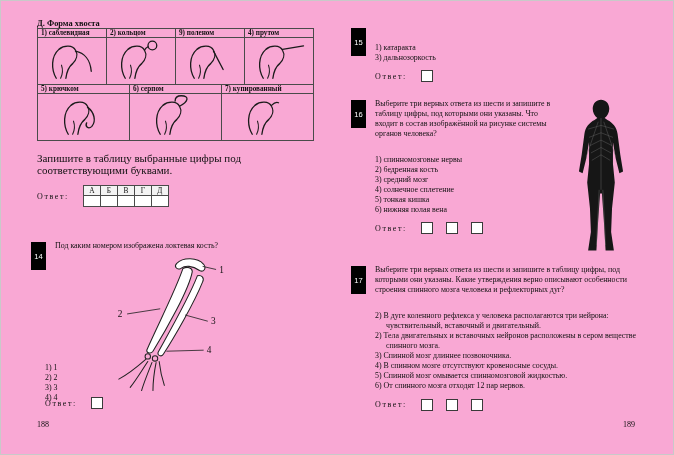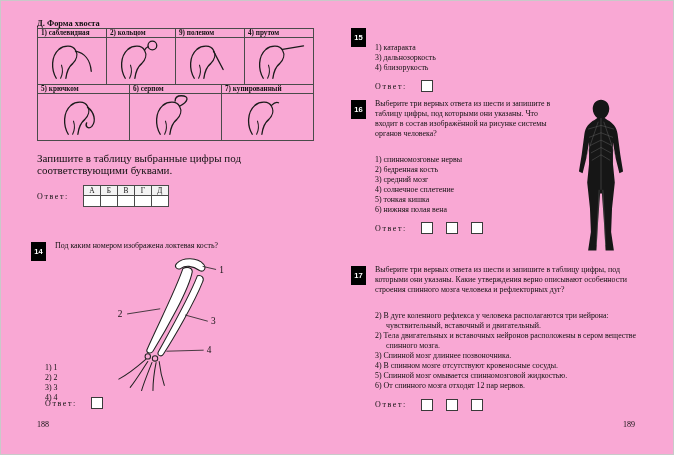--- a/index.html
+++ b/index.html
@@ -27,22 +27,22 @@
   .abox { width:12px; height:12px; border:1px solid #3a3a3a; background:#fff; display:inline-block; }
   .abox + .abox { margin-left:-1px; }
 
   .letter-table { border-collapse:collapse; }
   .letter-table td { border:1px solid #4a4a4a; width:17px; text-align:center; font-size:7.4px; }
   .letter-table tr:first-child td { height:10px; background:#f3f3f3; }
   .letter-table tr.empty td { height:11px; background:#fff; }
   .main-answer { margin:9px 0 0 6px; }
 
   .qrow { display:flex; gap:9px; align-items:flex-start; }
-  .qnum { width:15px; height:19px; background:#000; color:#fff; font-family:"Liberation Sans", sans-serif;
-          font-size:7.6px; font-weight:bold; display:flex; align-items:center; justify-content:center; flex:0 0 auto; margin-top:1px; }
+  .qnum { width:15px; height:28px; background:#000; color:#fff; font-family:"Liberation Sans", sans-serif;
+          font-size:7.6px; font-weight:normal; display:flex; align-items:center; justify-content:center; flex:0 0 auto; margin-top:1px; }
   .qtext { font-size:7.9px; line-height:1.25; }
   .opts { margin-top:16px; }
   .opts > div { font-size:7.9px; line-height:1.28; padding-left:11px; text-indent:-11px; }
 
   .q14-row  { position:absolute; top:222px; left:0; width:100%; }
   .bone-fig { position:absolute; top:236px; left:64px; }
   .q14-opts { position:absolute; top:328px; left:14px; }
   .q14-ans  { position:absolute; top:378px; left:14px; }
 
   .q15-block { position:absolute; top:8px; left:0; width:100%; }
@@ -216,21 +216,20 @@
 
   <div class="page page-right">
 
     <div class="q15-block">
       <div class="qrow">
         <div class="qnum">15</div>
         <div class="qbody">
           <div class="opts">
             <div>1) катаракта</div>
             <div>3) дальнозоркость</div>
-            <div>4) близорукость</div>
           </div>
           <div class="answer-row block-answer">
             <span class="answer-label">Ответ:</span>
             <span class="abox"></span>
           </div>
         </div>
       </div>
     </div>
 
     <div class="q16-block">

